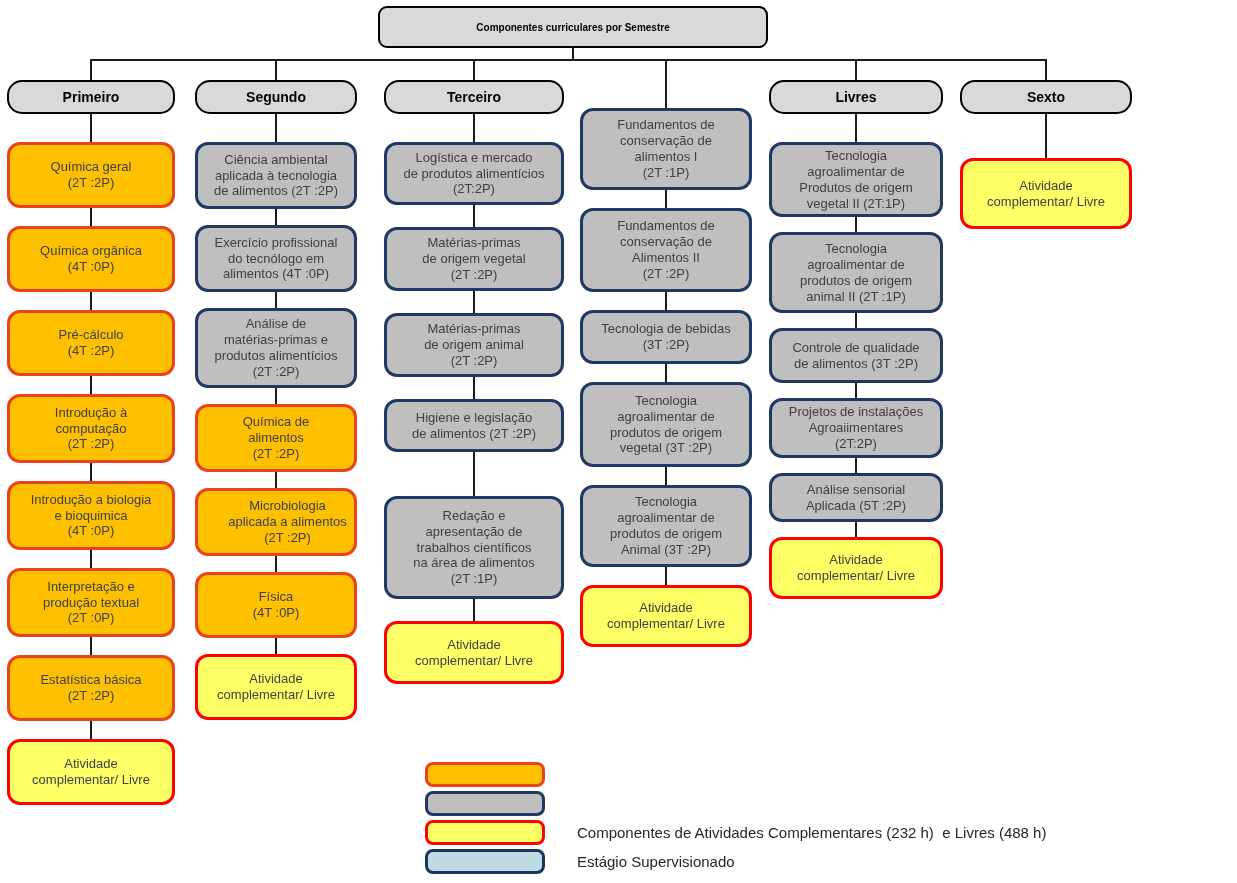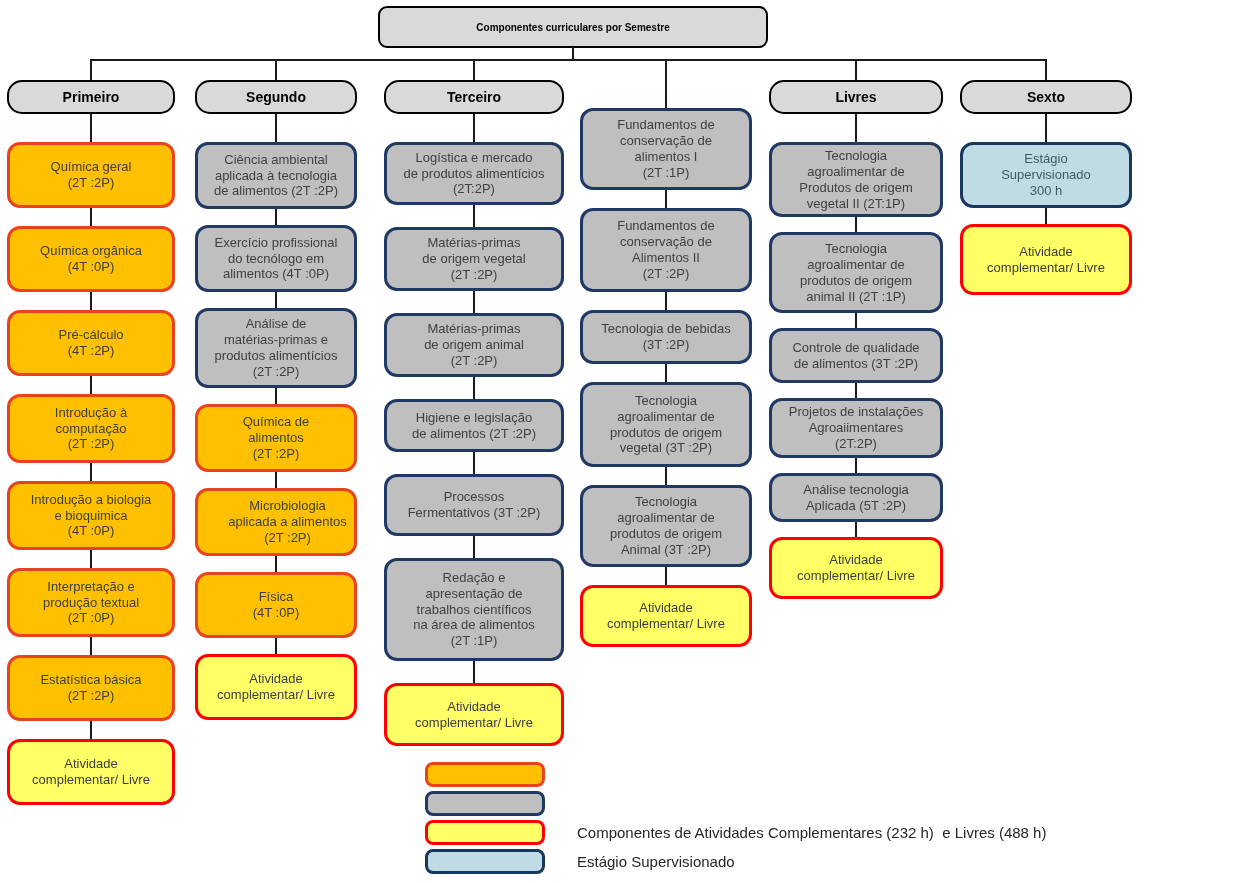--- a/index.html
+++ b/index.html
@@ -168,22 +168,20 @@
 de origem vegetal
 (2T :2P)</div>
         <div class="connector" style="height: 22px;"></div>
         <div class="box prof" style="min-height: 64px;">Matérias-primas
 de origem animal
 (2T :2P)</div>
         <div class="connector" style="height: 22px;"></div>
         <div class="box prof" style="min-height: 53px;">Higiene e legislação
 de alimentos (2T :2P)</div>
         <div class="connector" style="height: 22px;"></div>
-        <div class="box prof" style="min-height: 62px;">Processos
-Fermentativos (3T :2P)</div>
         <div class="connector" style="height: 22px;"></div>
         <div class="box prof" style="min-height: 103px;">Redação e
 apresentação de
 trabalhos científicos
 na área de alimentos
 (2T :1P)</div>
         <div class="connector" style="height: 22px;"></div>
         <div class="box comp" style="min-height: 63px;">Atividade
 complementar/ Livre</div>
       </div>
@@ -228,32 +226,29 @@
 produtos de origem
 animal II (2T :1P)</div>
         <div class="connector" style="height: 15px;"></div>
         <div class="box prof" style="min-height: 55px;">Controle de qualidade
 de alimentos (3T :2P)</div>
         <div class="connector" style="height: 15px;"></div>
         <div class="box prof" style="min-height: 58px;">Projetos de instalações
 Agroaiimentares
 (2T:2P)</div>
         <div class="connector" style="height: 15px;"></div>
-        <div class="box prof" style="min-height: 49px;">Análise tecnologia
+        <div class="box prof" style="min-height: 49px;">Análise sensorial
 Aplicada (5T :2P)</div>
         <div class="connector" style="height: 15px;"></div>
         <div class="box comp" style="min-height: 62px;">Atividade
 complementar/ Livre</div>
       </div>
       <div class="column" style="left: 960px; width: 172px;">
         <div class="header-box">Sexto</div>
         <div class="connector" style="height: 28px;"></div>
-        <div class="box estagio" style="min-height: 66px;">Estágio
-Supervisionado
-300 h</div>
         <div class="connector" style="height: 16px;"></div>
         <div class="box comp" style="min-height: 71px;">Atividade
 complementar/ Livre</div>
       </div>
     </div>
   <div id="legend">
       <div class="legend-row">
         <div class="legend-swatch basic"></div>
       </div>
       <div class="legend-row">

